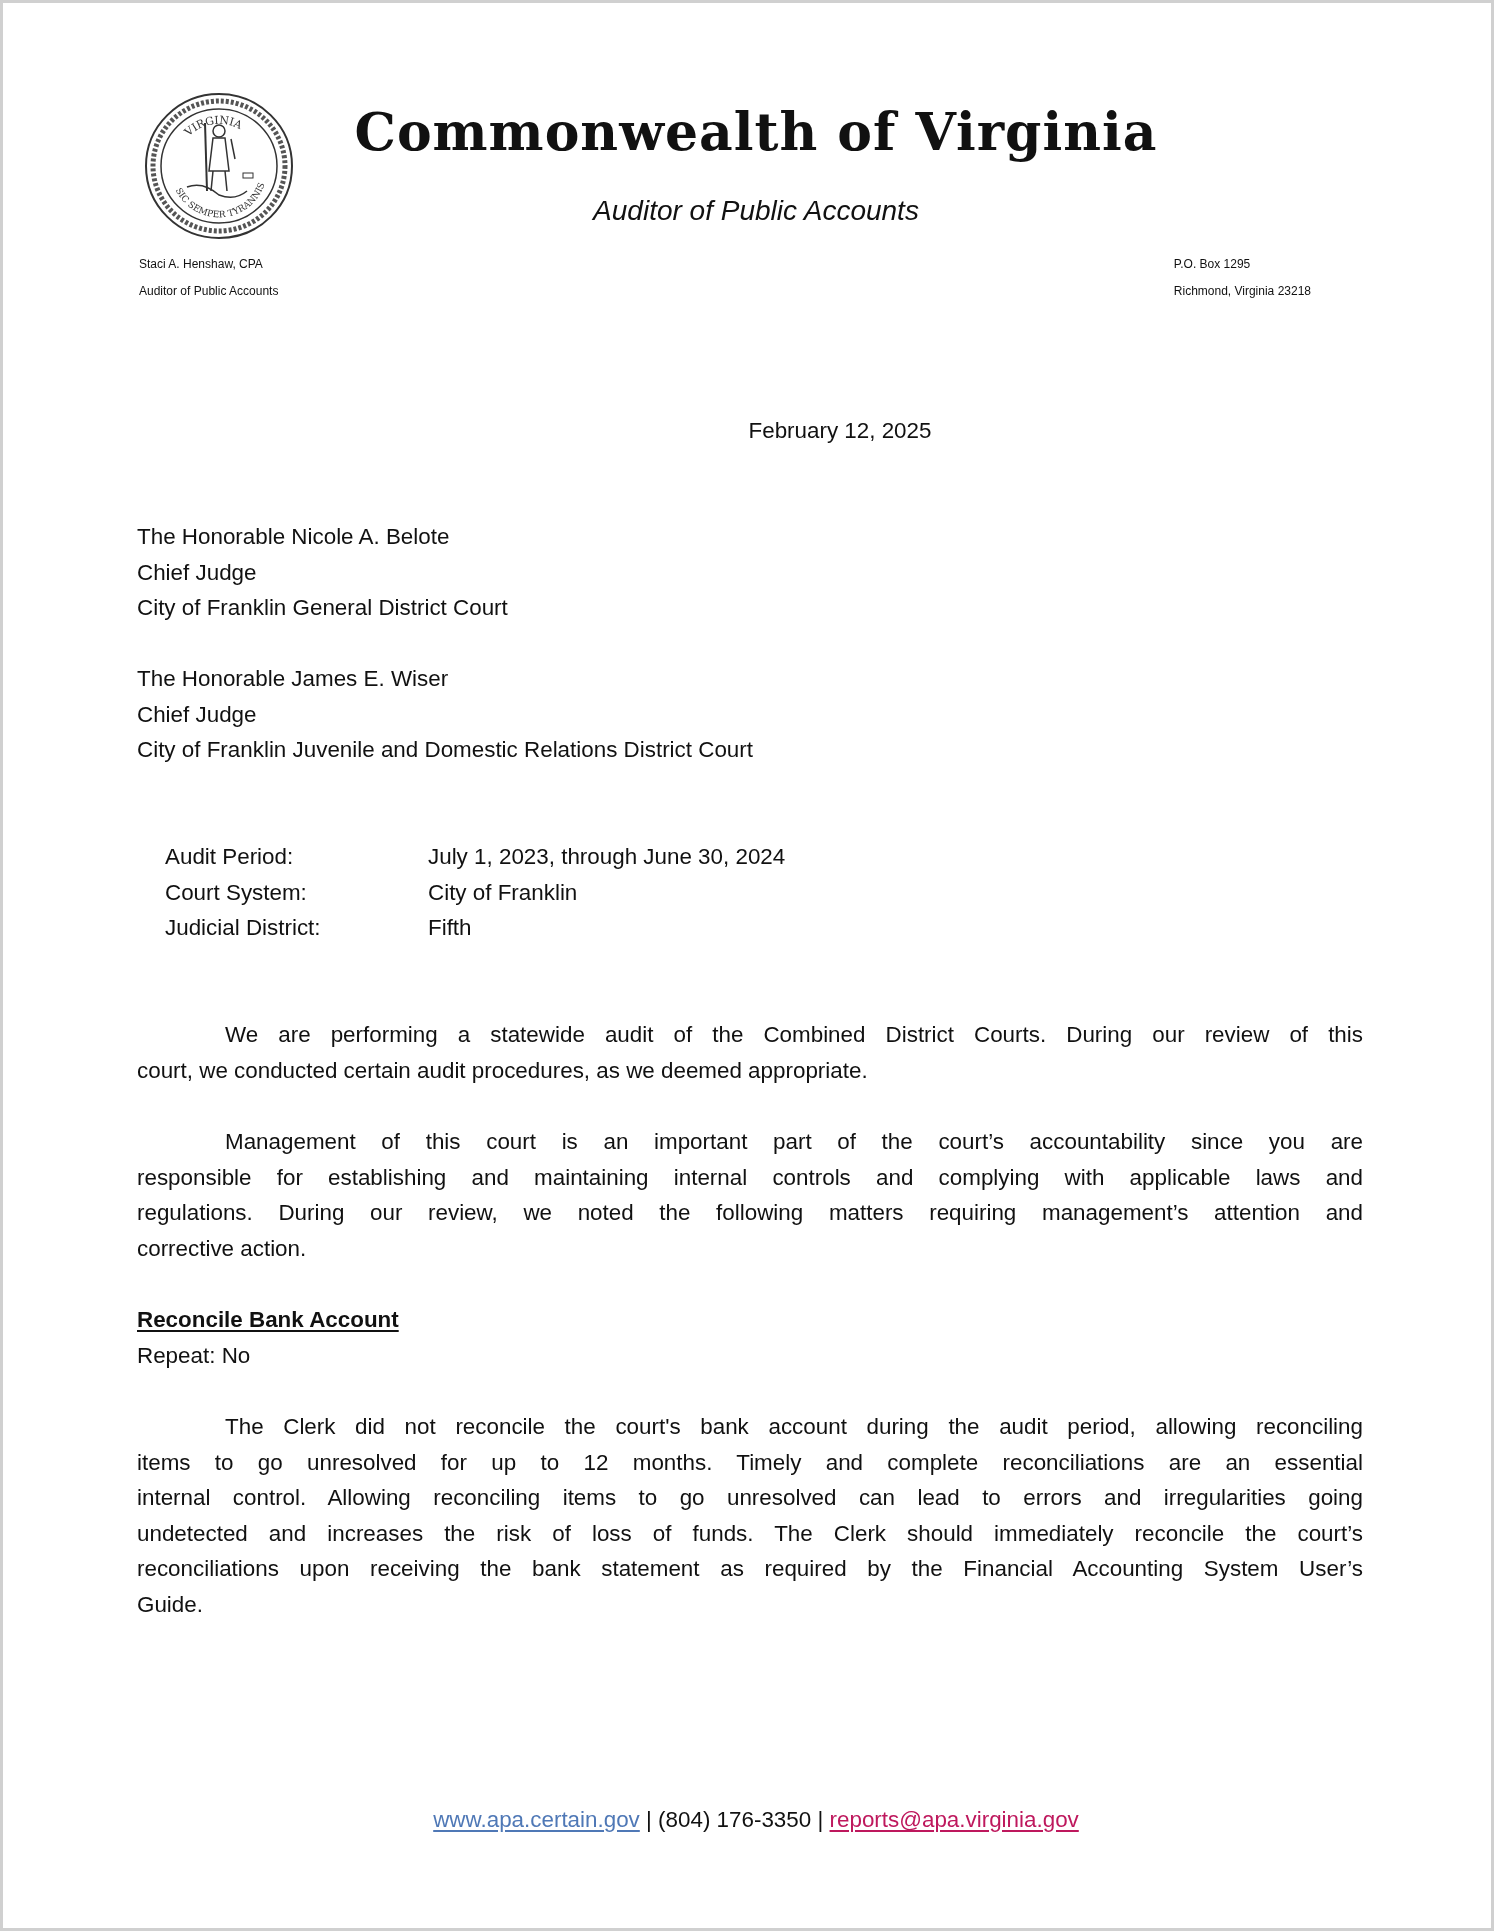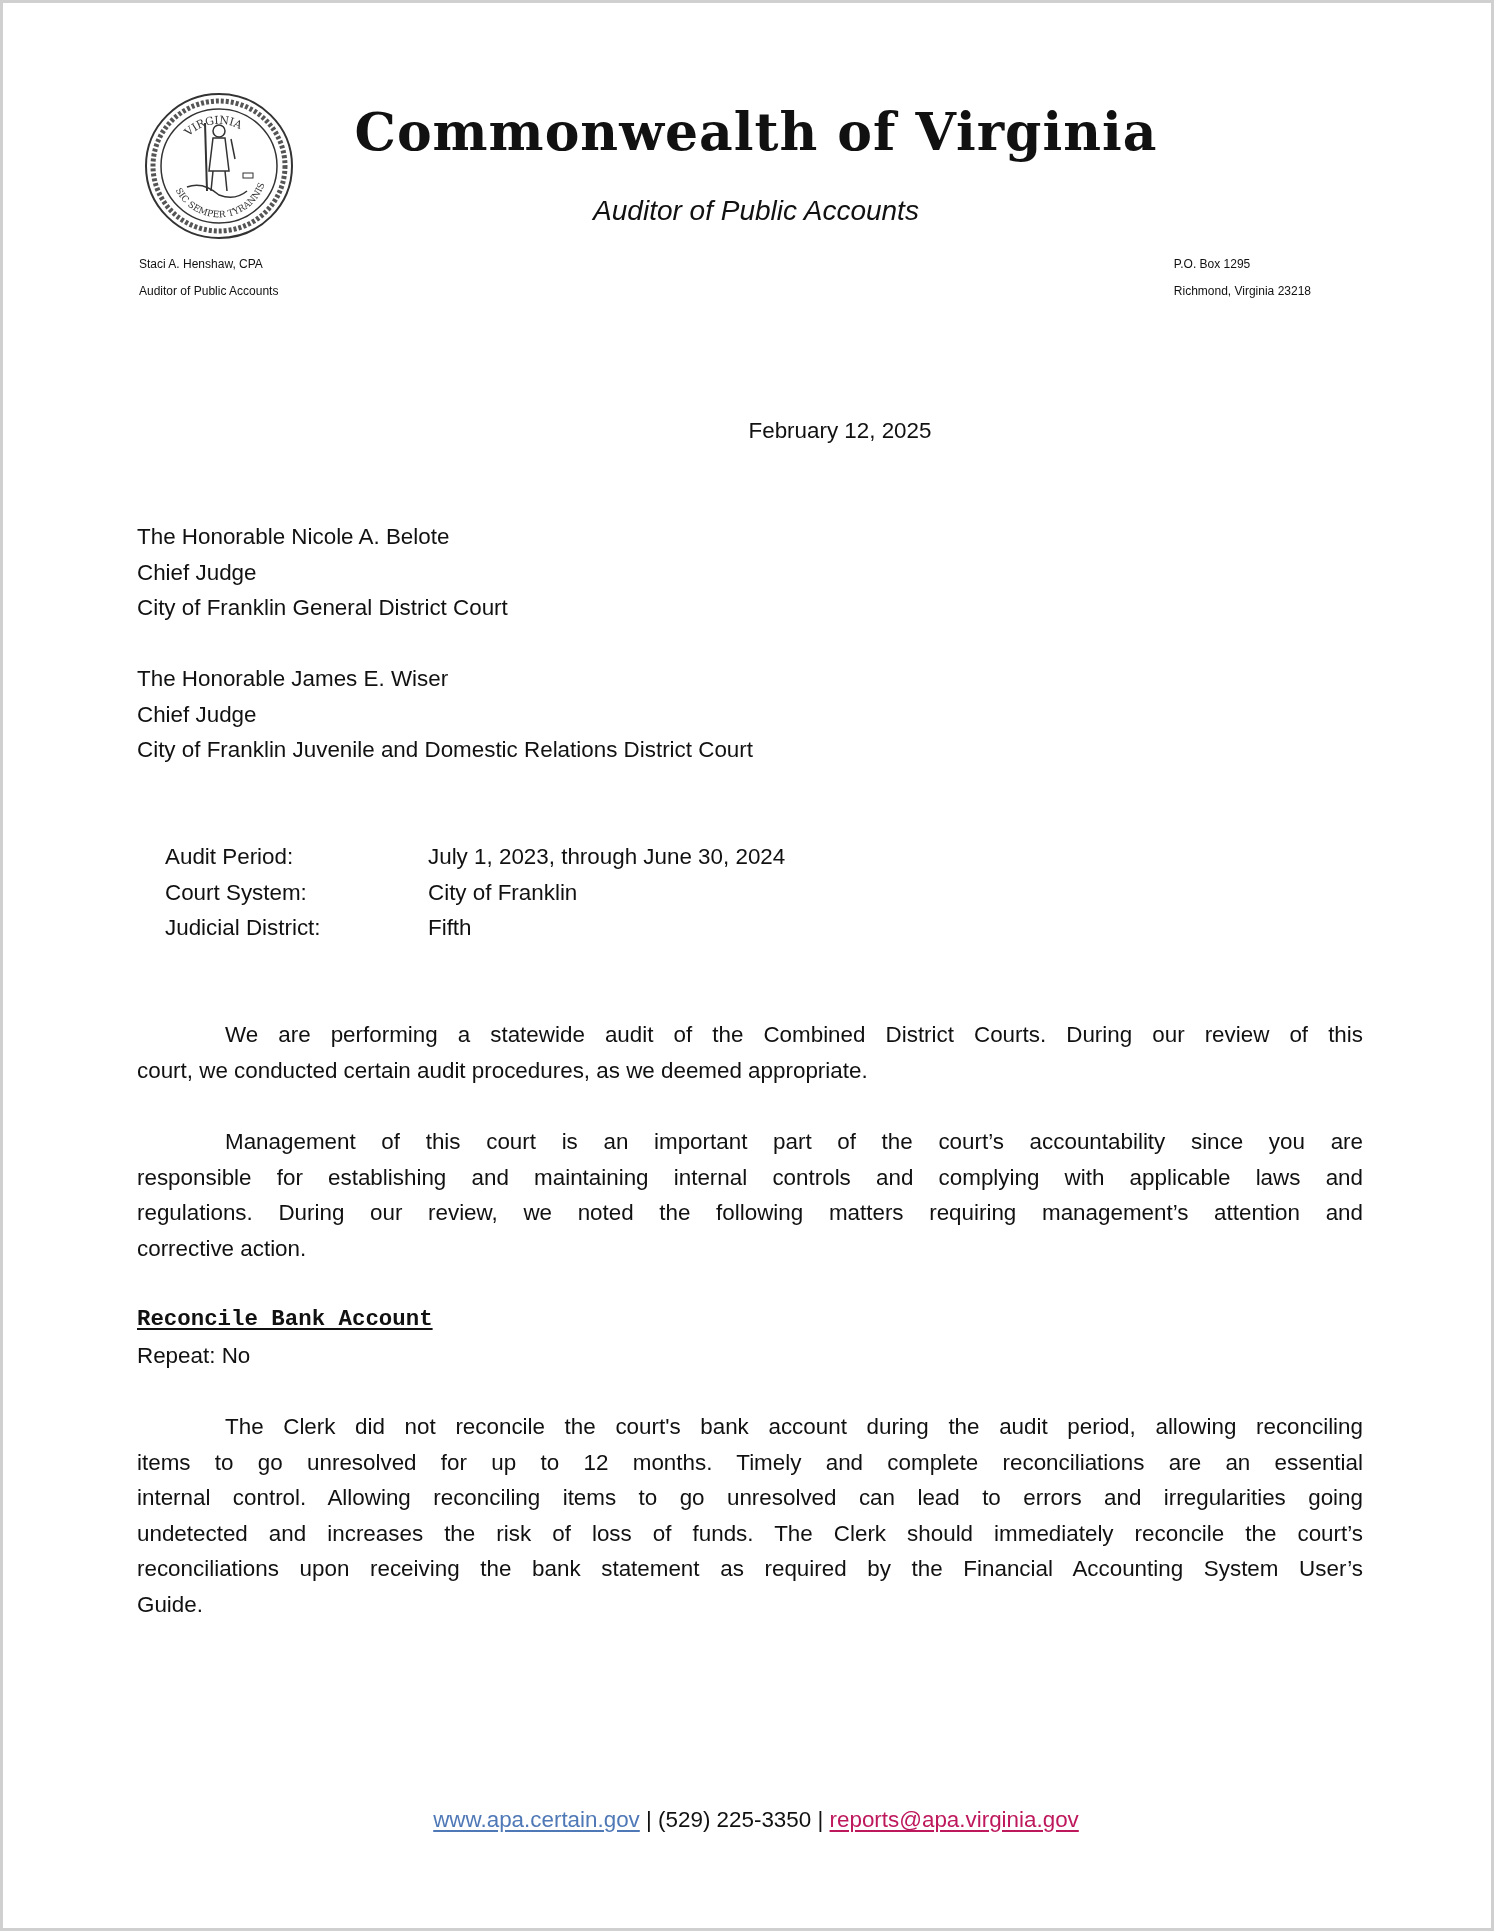--- a/index.html
+++ b/index.html
@@ -38,21 +38,21 @@
   .addr2 { top: 658px; }
   .audit { position: absolute; left: 134px; top: 836px; }
   .audit-row { display: flex; }
   .audit-label { width: 263px; margin-left: 28px; }
   .block { position: absolute; left: 134px; width: 1226px; }
   .line { white-space: nowrap; text-align: justify; text-align-last: justify; }
   .line.last { text-align-last: left; }
   .indent { padding-left: 88px; }
   .p1 { top: 1014px; }
   .p2 { top: 1121px; }
-  .heading { position: absolute; left: 134px; top: 1299px; font-weight: bold; text-decoration: underline; text-underline-offset: 3px; font-family: Liberation Mono, monospace; }
+  .heading { position: absolute; left: 134px; top: 1299px; font-weight: bold; text-decoration: underline; text-underline-offset: 3px; }
   .repeat { position: absolute; left: 134px; top: 1335px; }
   .p3 { top: 1406px; }
   .footer {
     position: absolute; left: 0; width: 1494px; top: 1804px; text-align: center;
     font-size: 22.4px; padding-left: 12px; box-sizing: border-box;
   }
   .footer a { color: #4f78b6; text-decoration: underline; text-underline-offset: 3px; }
   .sep { color: #111; }
 </style>
 </head>
@@ -141,17 +141,17 @@
     <div class="line">items to go unresolved for up to 12 months.  Timely and complete reconciliations are an essential</div>
     <div class="line">internal control.  Allowing reconciling items to go unresolved can lead to errors and irregularities going</div>
     <div class="line">undetected and increases the risk of loss of funds.  The Clerk should immediately reconcile the court’s</div>
     <div class="line">reconciliations upon receiving the bank statement as required by the Financial Accounting System User’s</div>
     <div class="line last">Guide.</div>
   </div>
 
   <div class="footer">
     <a style="color: rgb(79, 120, 182);">www.apa.certain.gov</a>
     <span class="sep">|</span>
-    <span>(529) 225-3350</span>
+    <span>(804) 176-3350</span>
     <span class="sep">|</span>
     <a style="color: #be185d;">reports@apa.virginia.gov</a>
   </div>
 </div>
 
 </body></html>

